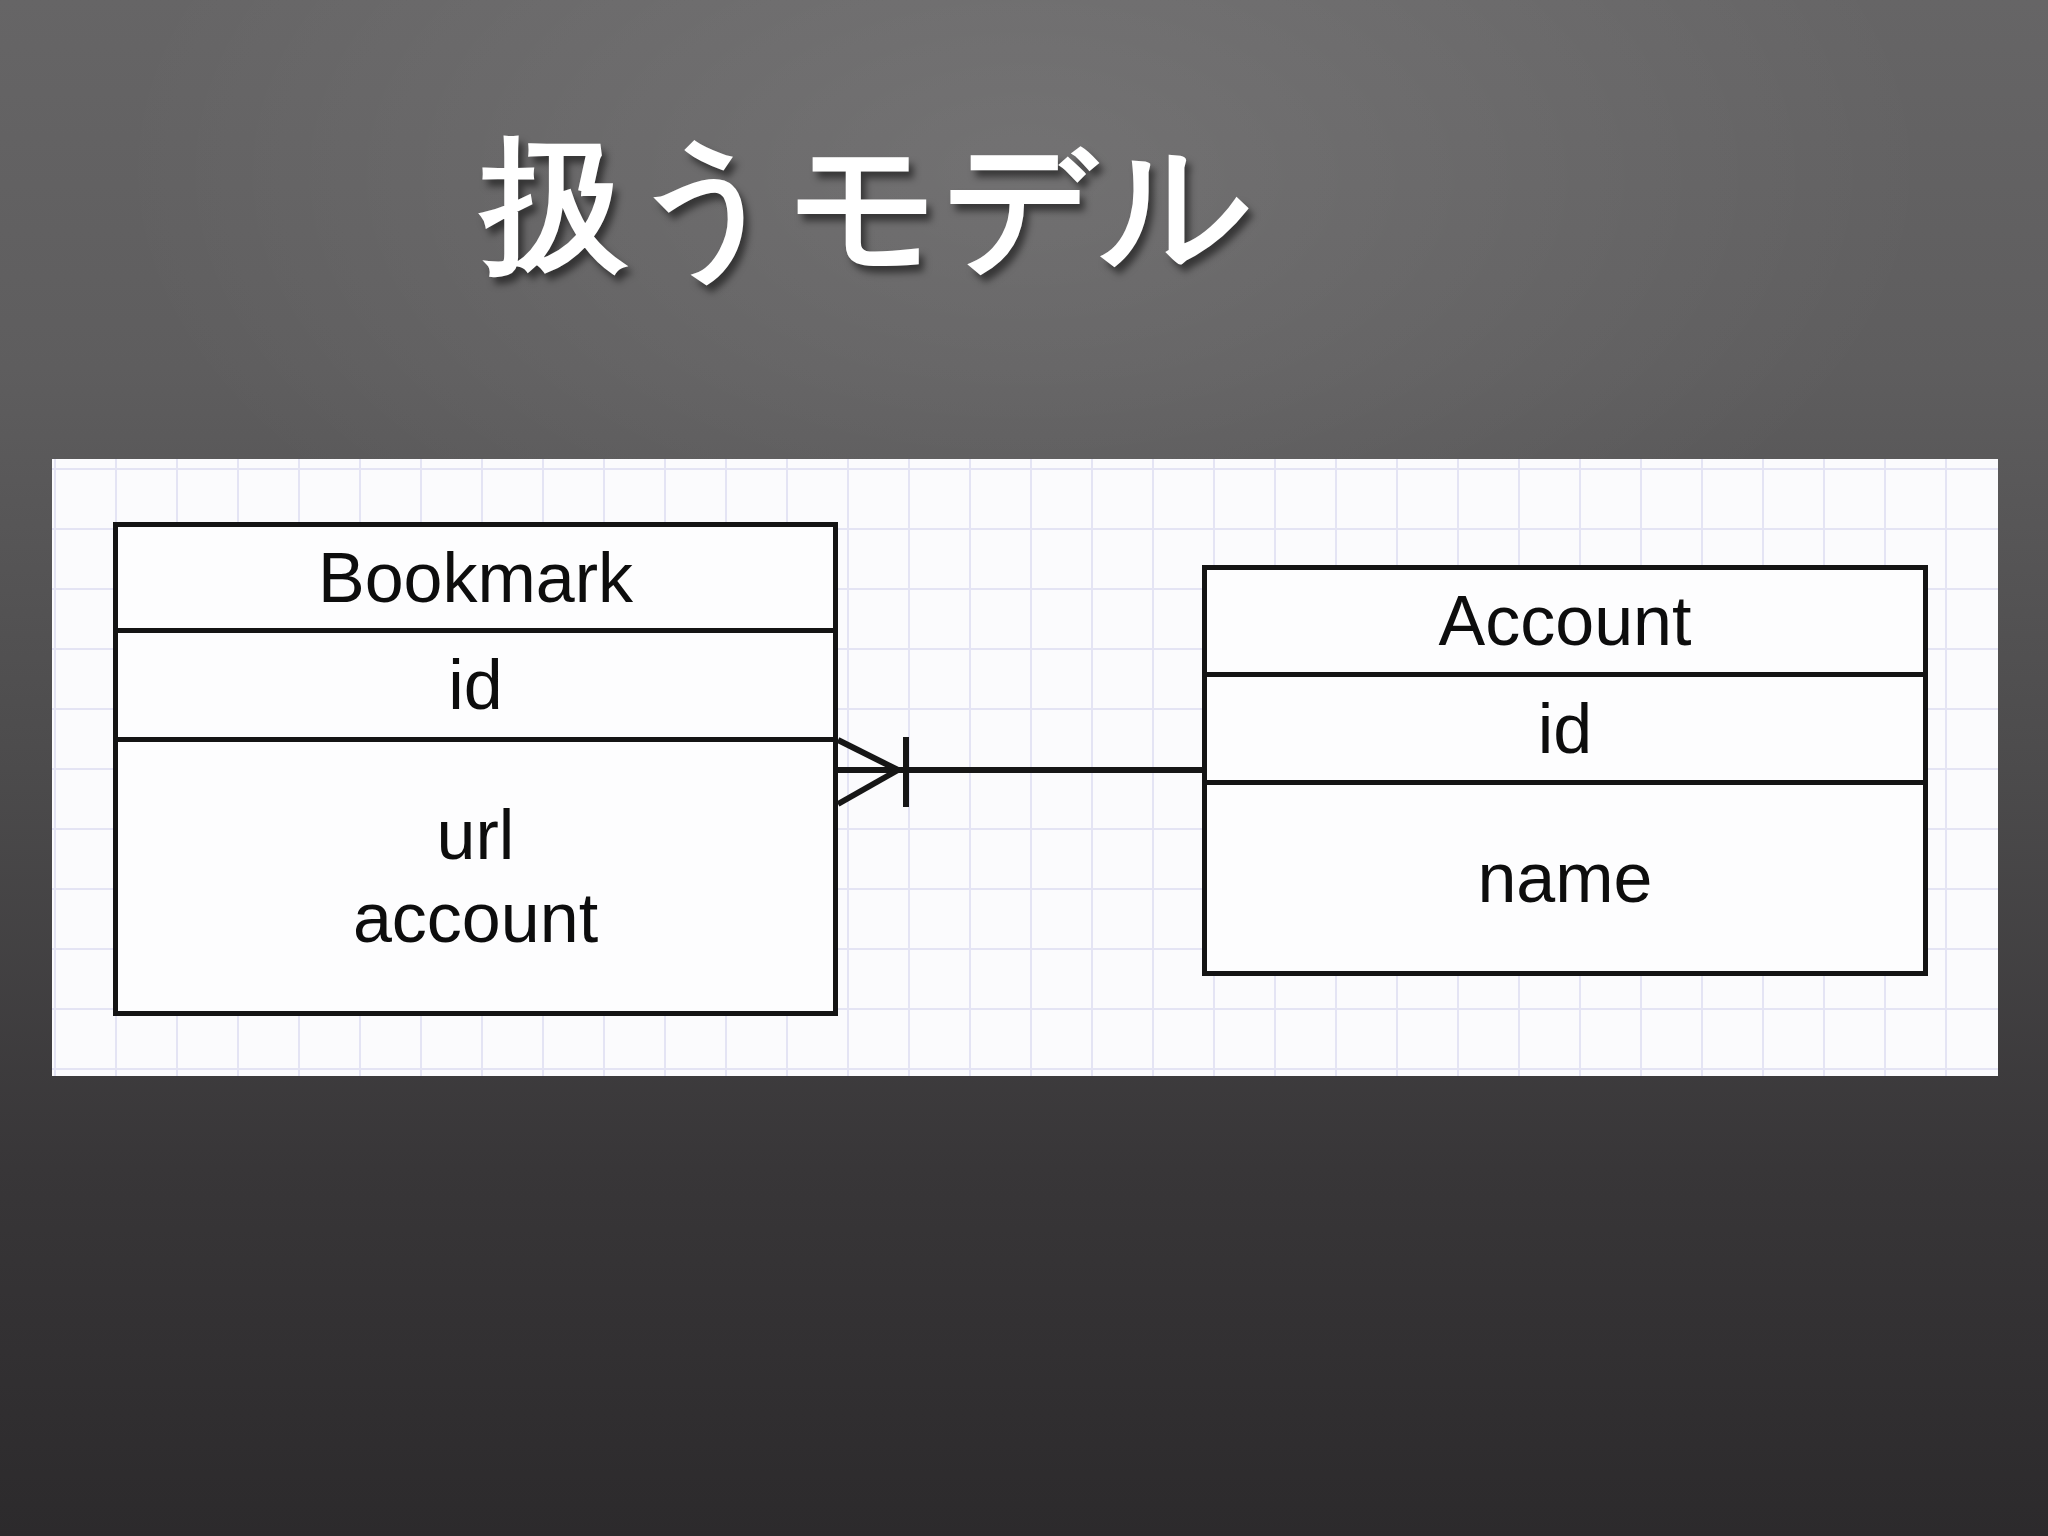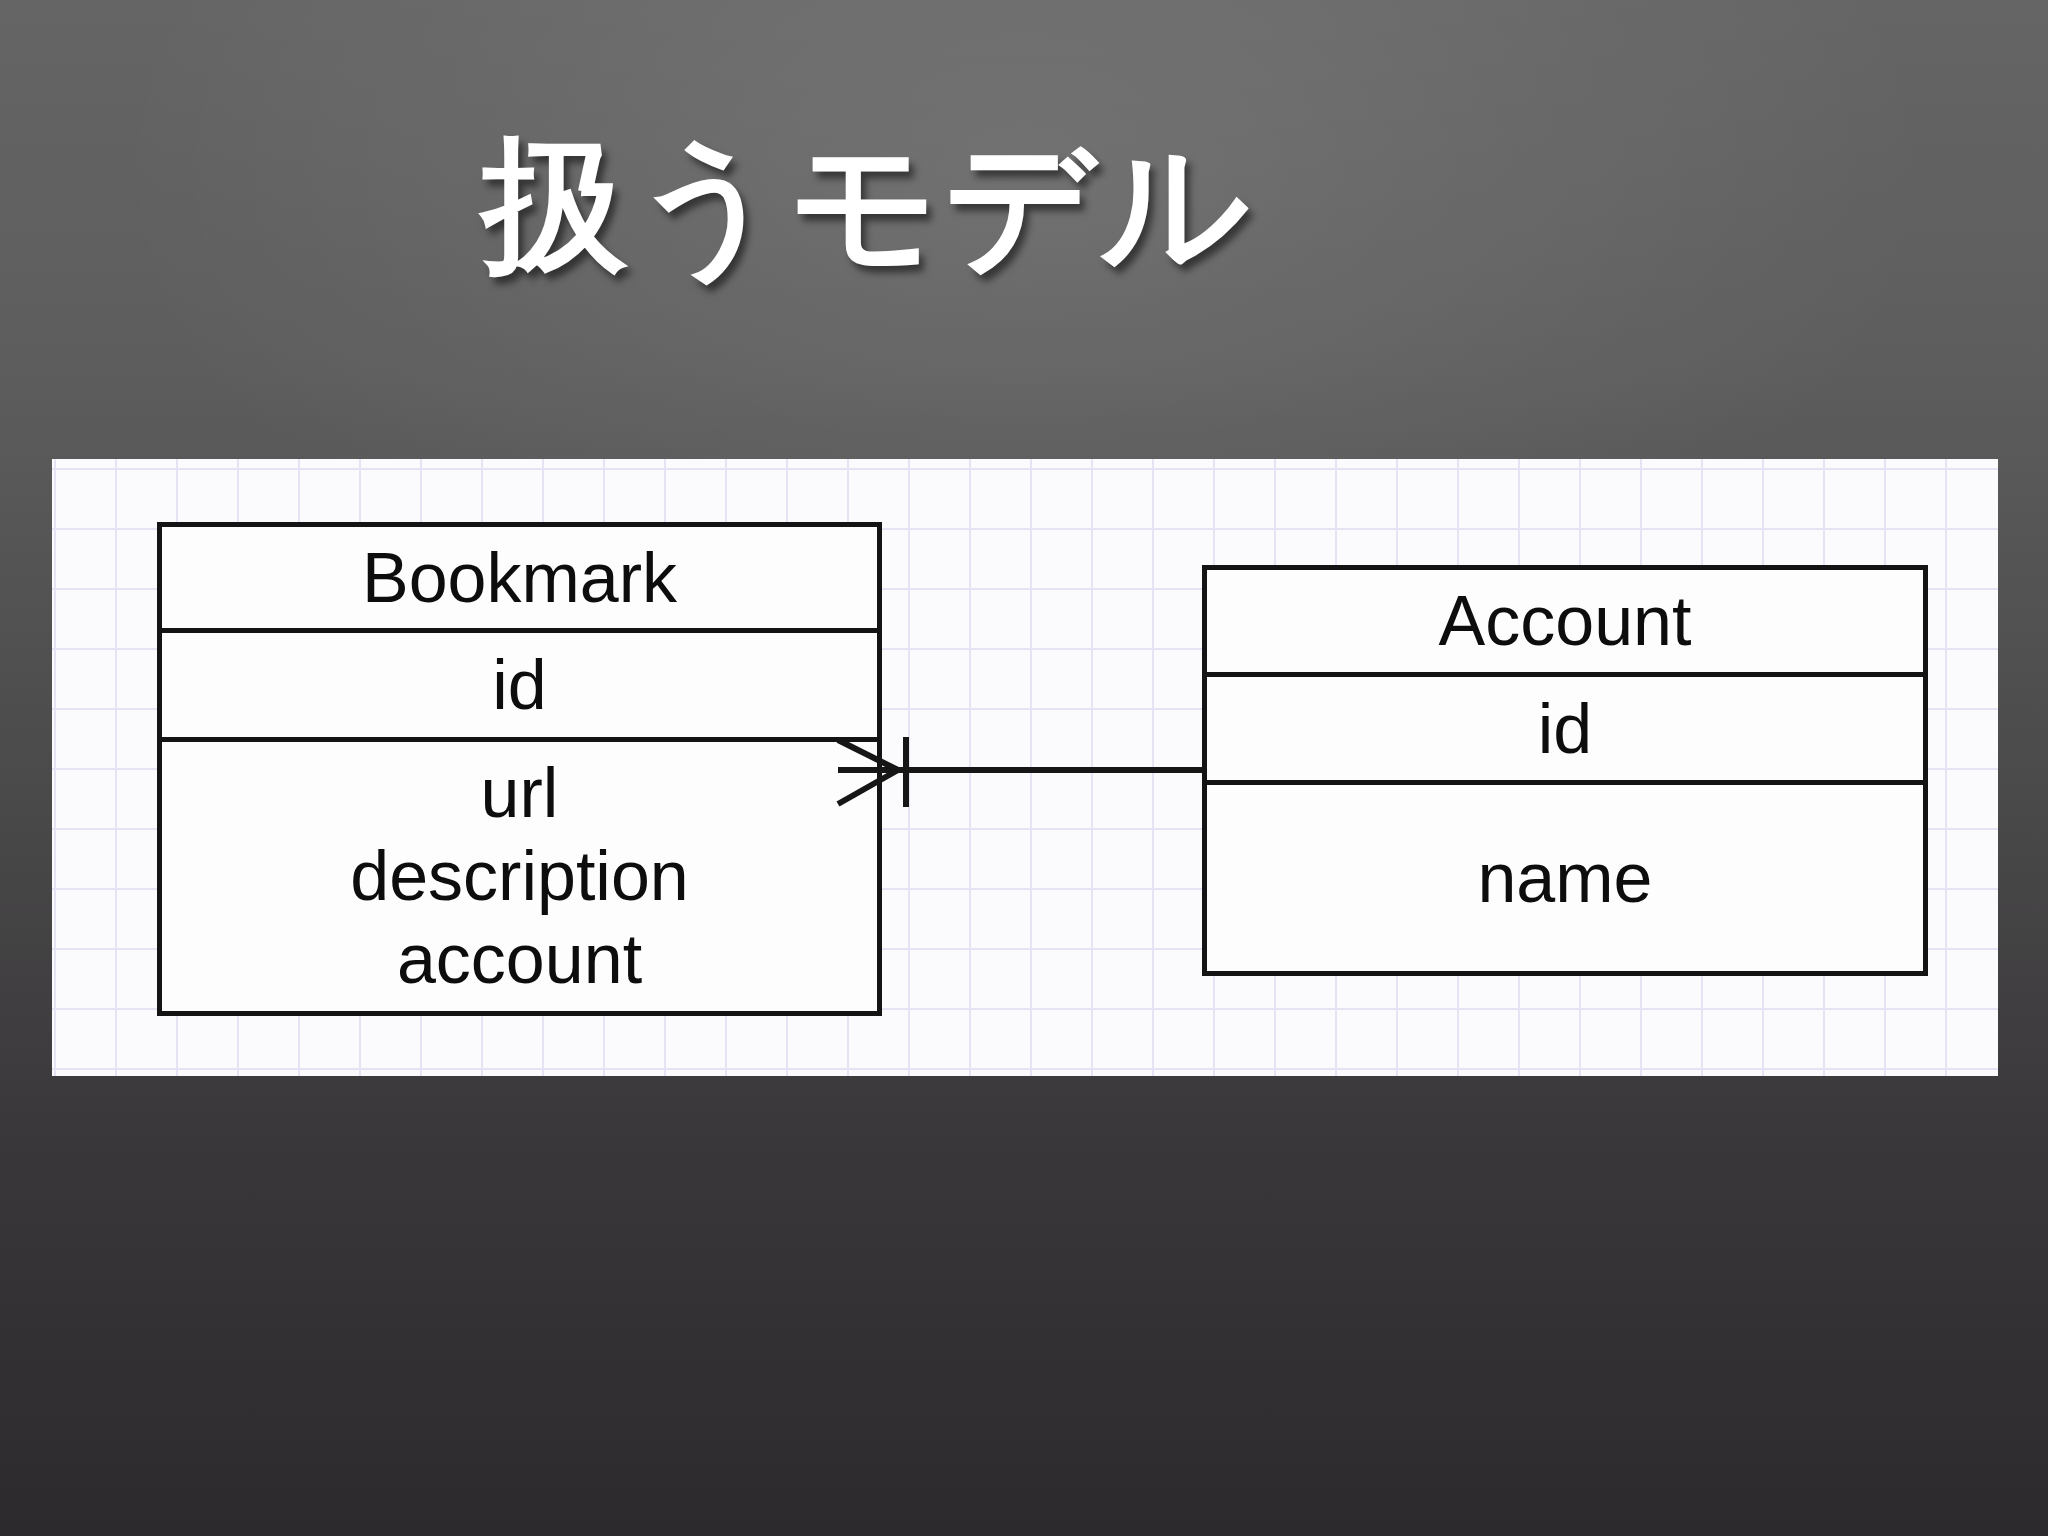--- a/index.html
+++ b/index.html
@@ -32,21 +32,21 @@
   }
   .entity .row{
     box-sizing:border-box;display:flex;align-items:center;justify-content:center;
     font-size:70px;line-height:1;
   }
   .entity .row.rule{border-top:5px solid #141414;}
   .entity .attrs{
     flex:1;display:flex;flex-direction:column;align-items:center;justify-content:center;
   }
   .entity .attrs span{display:block;line-height:83px;}
-  .entity-bookmark{left:113px;top:522px;width:725px;height:494px;margin-left:44px;}
+  .entity-bookmark{left:113px;top:522px;width:725px;height:494px;}
   .entity-bookmark .title{height:101px;}
   .entity-bookmark .key{height:109px;}
   .entity-account{left:1202px;top:565px;width:726px;height:411px;}
   .entity-account .title{height:102px;}
   .entity-account .key{height:108px;}
   .connector{position:absolute;left:0;top:0;width:2048px;height:1536px;pointer-events:none;}
   .connector line{stroke:#161616;stroke-width:6;}
 </style>
 </head>
 <body>
@@ -55,21 +55,20 @@
 
   <h1 class="slide-title">扱うモデル</h1>
 
   <div class="panel"></div>
 
   <div class="entity entity-bookmark">
     <div class="row title">Bookmark</div>
     <div class="row key rule">id</div>
     <div class="row attrs rule">
       <span>url</span>
-      <span>description</span>
       <span>account</span>
     </div>
   </div>
 
   <div class="entity entity-account">
     <div class="row title">Account</div>
     <div class="row key rule">id</div>
     <div class="row attrs rule">
       <span>name</span>
     </div>

